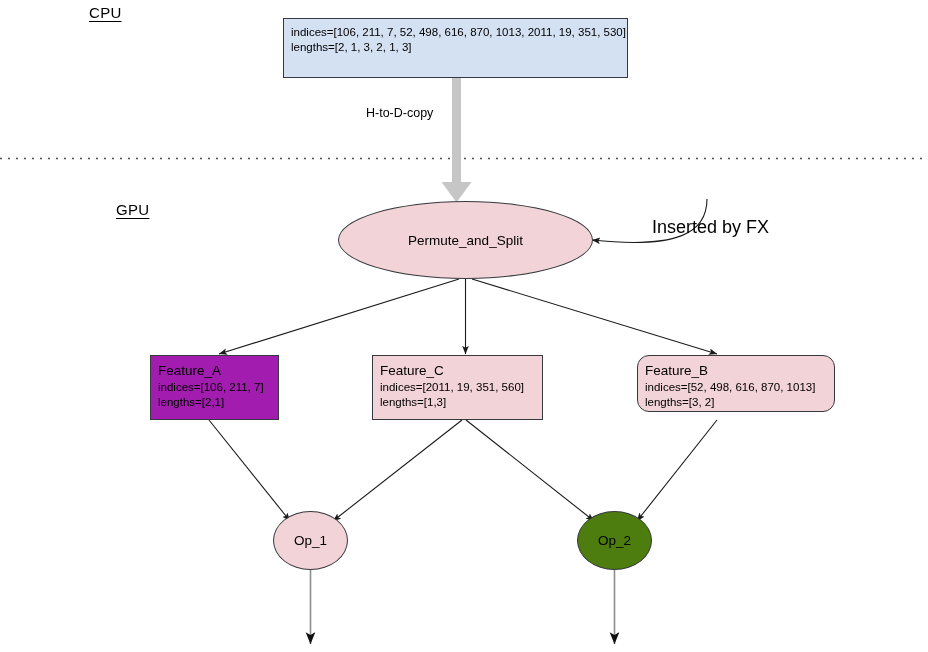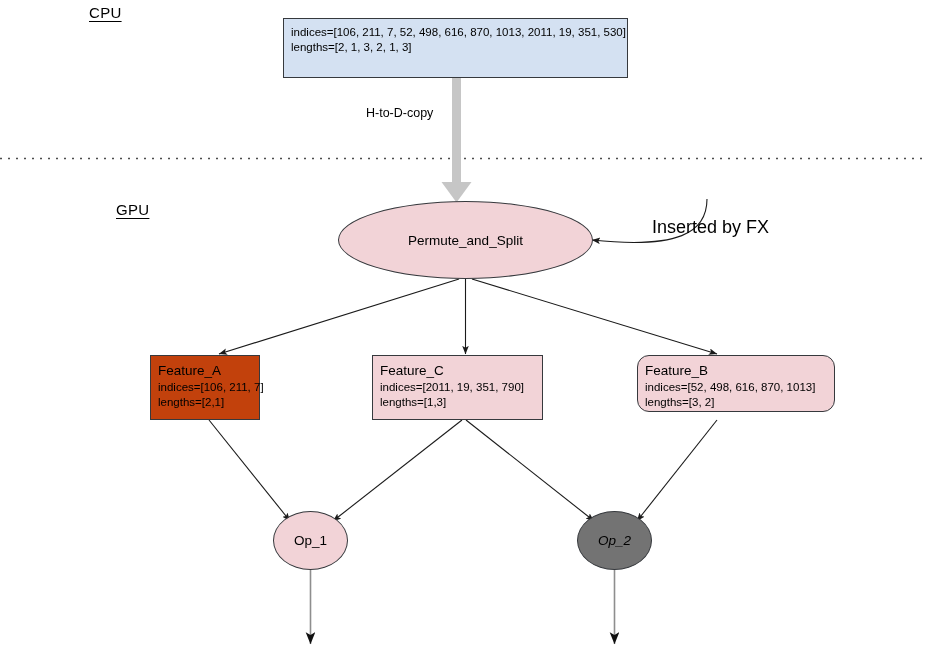--- a/index.html
+++ b/index.html
@@ -126,39 +126,39 @@
 
   <div class="node-box" style="left:283px; top:18px; width:345px; height:60px; background:#d4e1f2;">
     <div class="attr">indices=[106, 211, 7, 52, 498, 616, 870, 1013, 2011, 19, 351, 530]</div>
     <div class="attr">lengths=[2, 1, 3, 2, 1, 3]</div>
   </div>
 
   <div class="node-ellipse" style="left:338px; top:201px; width:255px; height:78px; background:#f2d3d7;">
     <span>Permute_and_Split</span>
   </div>
 
-  <div class="node-box" style="left:150px; top:355px; width:110px; height:65px; background:#c2410c;">
+  <div class="node-box" style="left:150px; top:355px; width:129px; height:65px; background:#a21caf;">
     <div class="title">Feature_A</div>
     <div class="attr">indices=[106, 211, 7]</div>
     <div class="attr">lengths=[2,1]</div>
   </div>
 
   <div class="node-box" style="left:372px; top:355px; width:171px; height:65px; background:#f2d3d7;">
     <div class="title">Feature_C</div>
-    <div class="attr">indices=[2011, 19, 351, 790]</div>
+    <div class="attr">indices=[2011, 19, 351, 560]</div>
     <div class="attr">lengths=[1,3]</div>
   </div>
 
   <div class="node-box" style="left:637px; top:355px; width:198px; height:57px; background:#f2d3d7;border-radius:12px;">
     <div class="title">Feature_B</div>
     <div class="attr">indices=[52, 498, 616, 870, 1013]</div>
     <div class="attr">lengths=[3, 2]</div>
   </div>
 
   <div class="node-ellipse" style="left:273px; top:511px; width:75px; height:59px; background:#f2d3d7;">
     <span>Op_1</span>
   </div>
 
-  <div class="node-ellipse" style="left:577px; top:511px; width:75px; height:59px; background:#737373;font-style:italic;">
+  <div class="node-ellipse" style="left:577px; top:511px; width:75px; height:59px; background:#4d7c0f;">
     <span>Op_2</span>
   </div>
 
 </div>
 
 </body></html>

